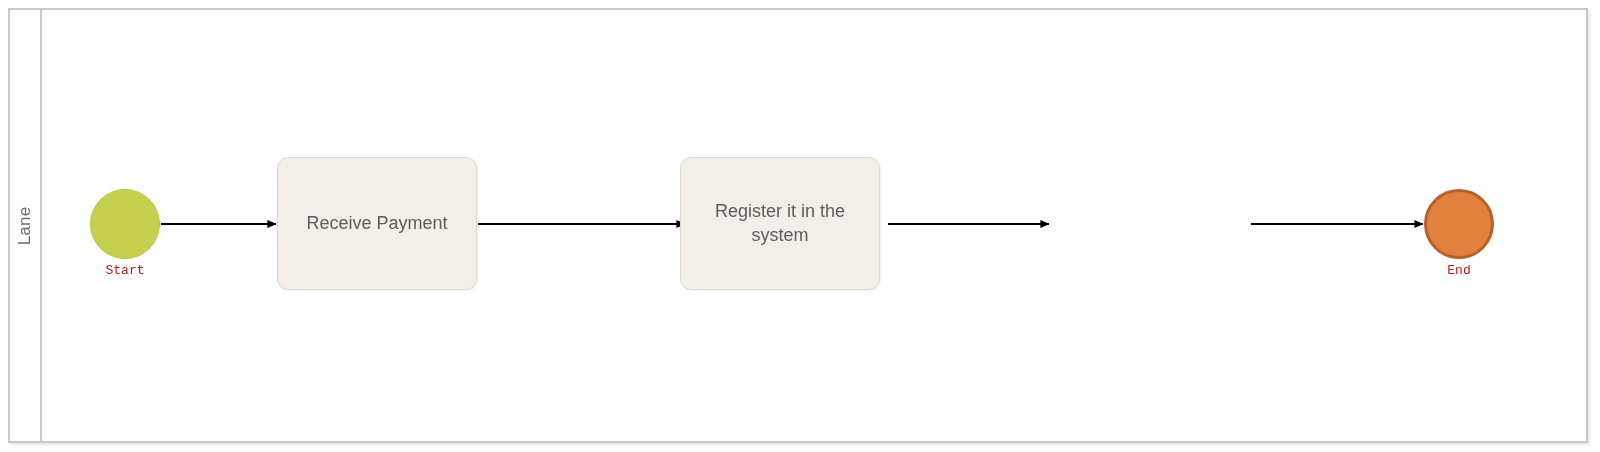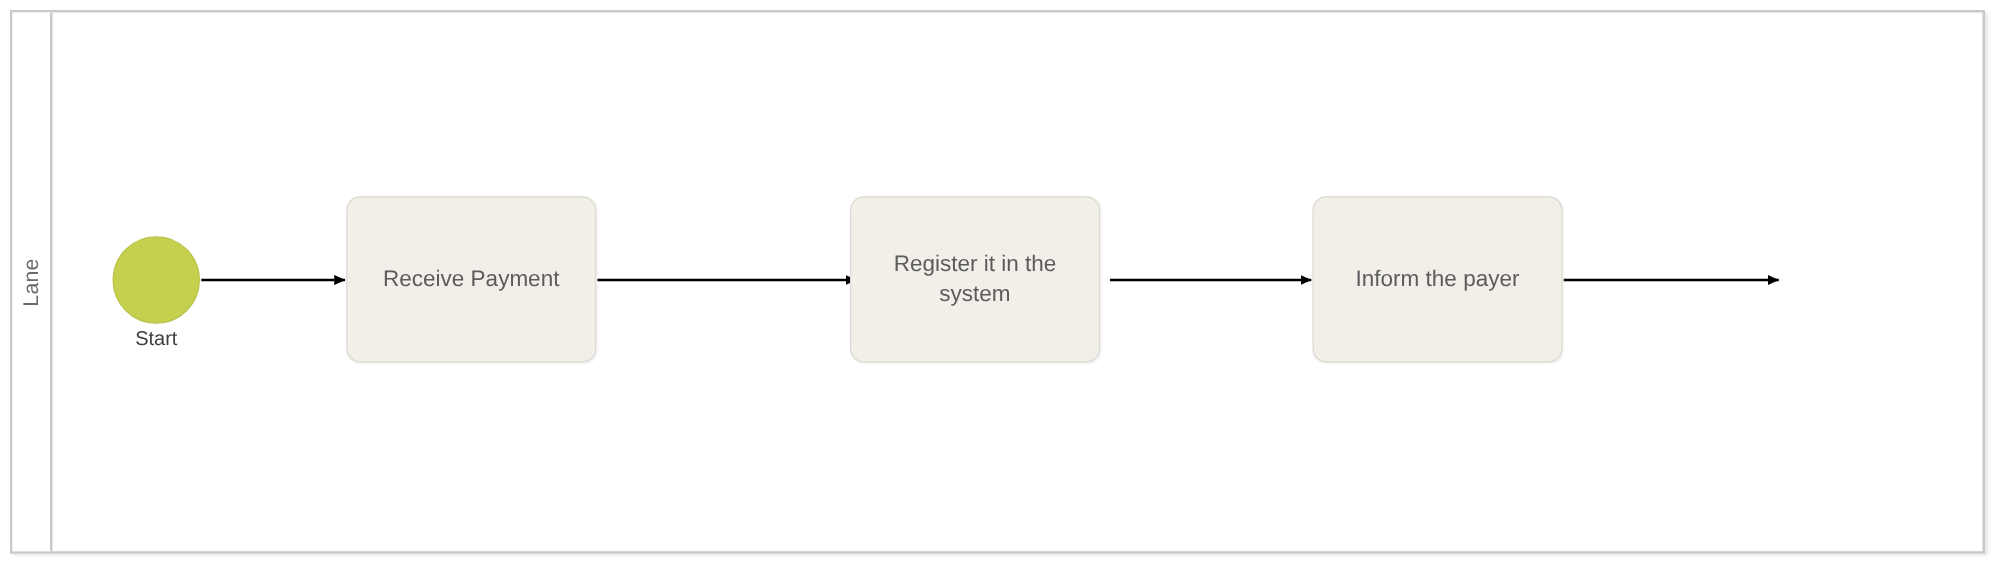--- a/index.html
+++ b/index.html
@@ -101,22 +101,23 @@
     top: 189px;
     background: #e2803e;
     border: 3px solid #b5612c;
   }
   .event-label {
     position: absolute;
     top: 74px;
     left: 50%;
     transform: translateX(-50%);
     white-space: nowrap;
-    font-size: 16px;
-    color: #404040;
+    font-size: 13px;
+    color: #b91c1c;
+    font-family: Liberation Mono, monospace;
   }
   .event-wrap {
     position: absolute;
   }
 
   
   .task {
     position: absolute;
     box-sizing: border-box;
     width: 200px;
@@ -182,18 +183,19 @@
 
   <div class="task task-1">
     <span class="task-label">Receive Payment</span>
   </div>
 
   <div class="task task-2">
     <span class="task-label">Register it in the
 system</span>
   </div>
 
-  <div class="task task-3">
-    <span class="task-label">Inform the payer</span>
-  </div>
-
+
+  <div class="event-wrap" style="left:1424px; top:189px; width:70px; height:70px;">
+    <div class="event event-end" style="left:0; top:0;"></div>
+    <span class="event-label">End</span>
+  </div>
 
 </div>
 
 </body></html>

